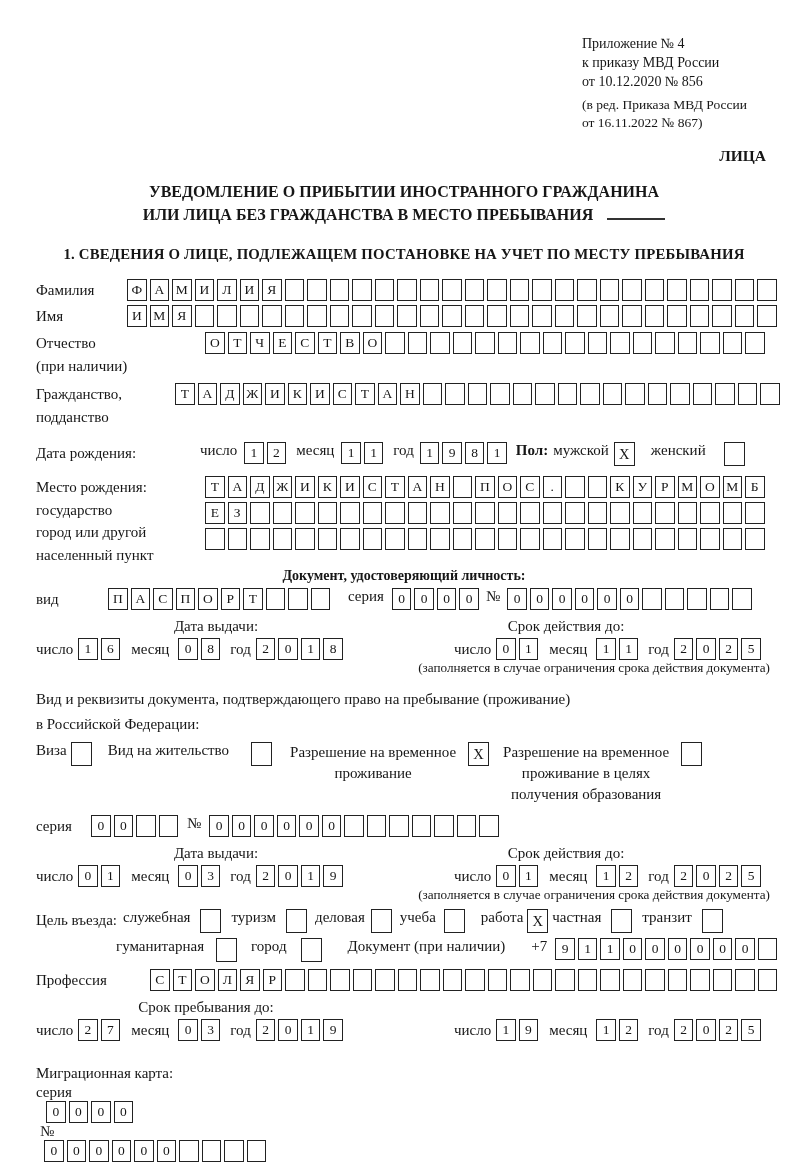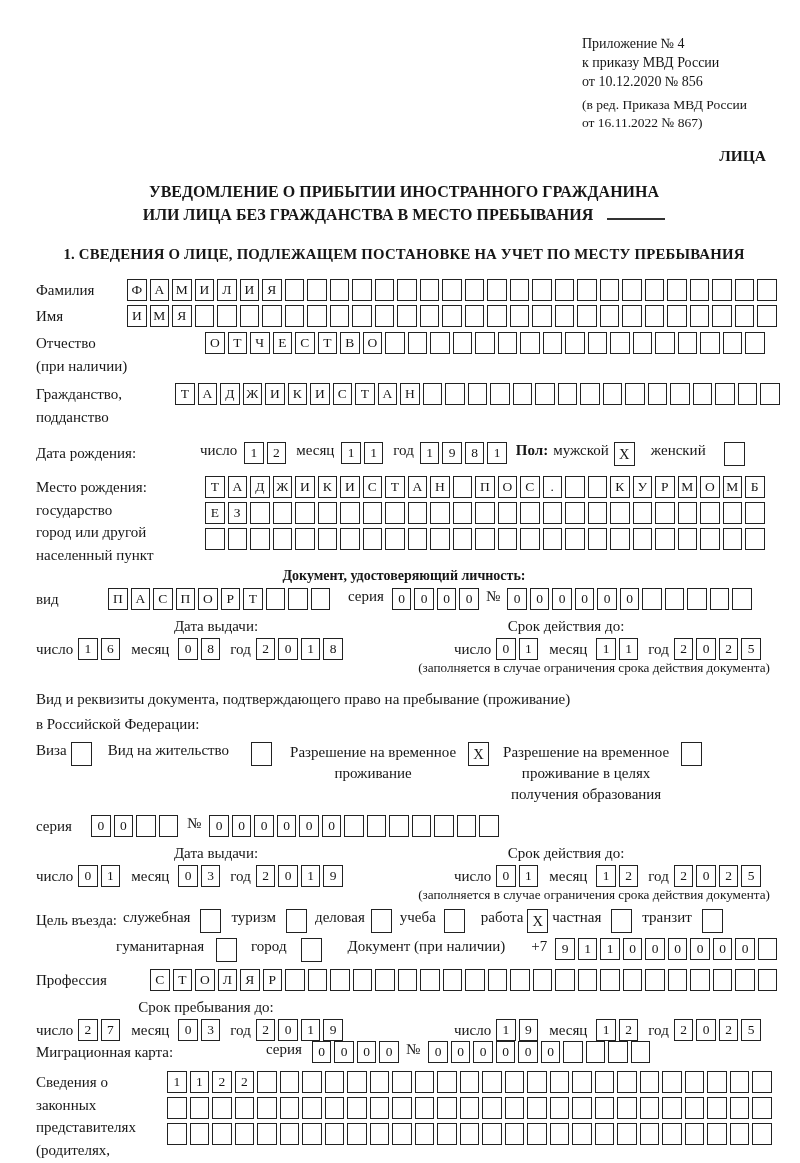--- a/index.html
+++ b/index.html
@@ -621,21 +621,21 @@
       <span class="w" style="margin-left:7px;">год</span>
       <span class="cells" style="margin-left:5px;">
           <span class="cell">2</span>
           <span class="cell">0</span>
           <span class="cell">2</span>
           <span class="cell">5</span>
         </span>
     </span>
   </div>
 
-  <div class="row" style="margin-top:0;">
+  <div class="row" style="margin-top:21px;flex-direction:column;">
     <span class="lbl" style="width:230px;">Миграционная карта:</span>
     <span class="w">серия</span>
     <span class="cells" style="margin-left:10px;">
         <span class="cell">0</span>
         <span class="cell">0</span>
         <span class="cell">0</span>
         <span class="cell">0</span>
       </span>
     <span class="w" style="margin-left:4px;">№</span>
     <span class="cells" style="margin-left:8px;">

